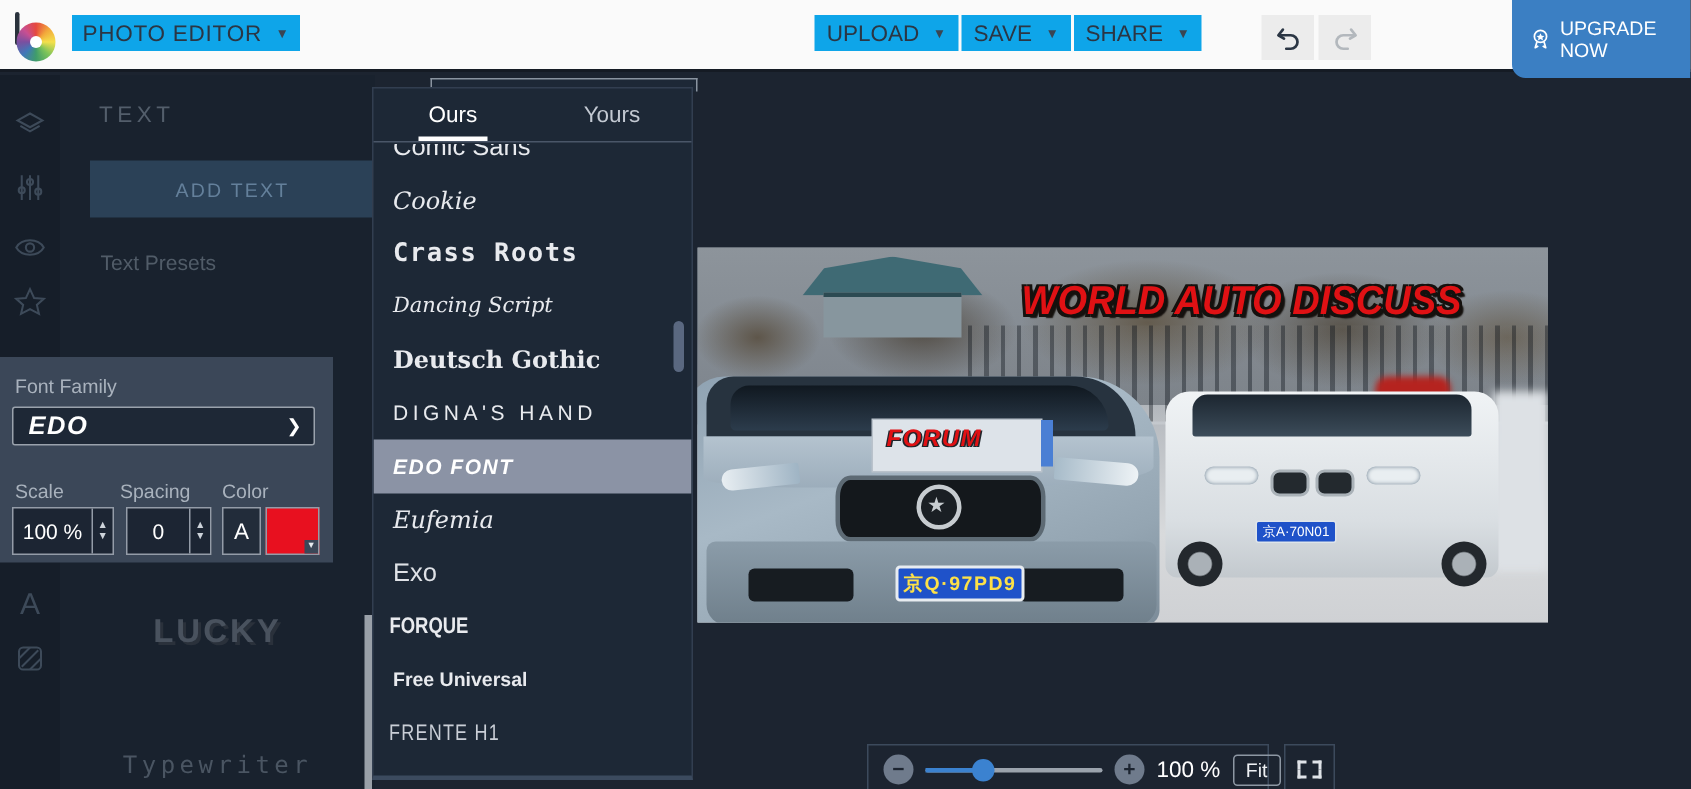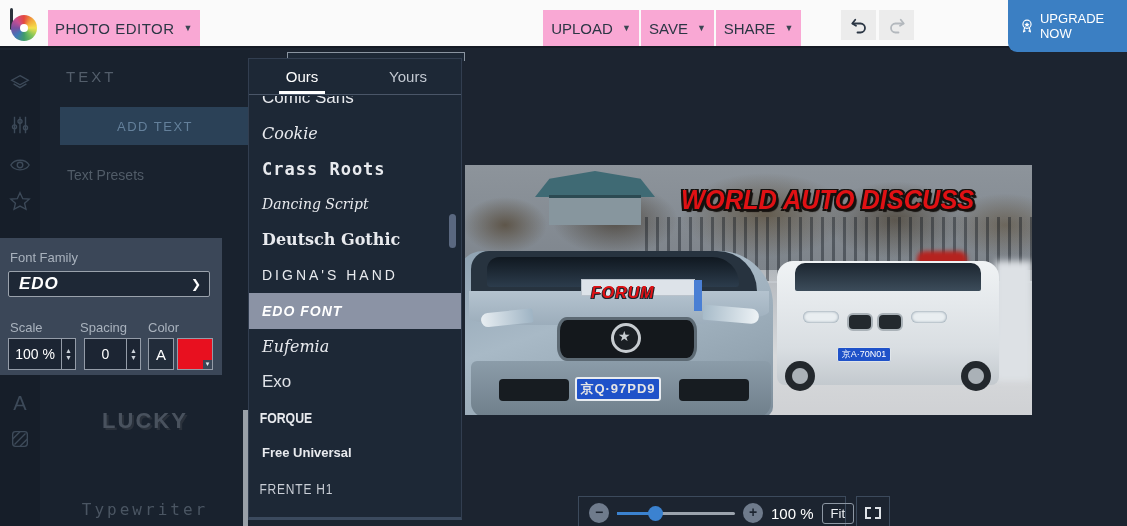--- a/index.html
+++ b/index.html
@@ -11,21 +11,21 @@
   .workspace { position:absolute; inset:0; background:#1c2430; }
 
   
   .header { position:absolute; top:0; left:0; width:1127px; height:48px;
     background:#fafafa; border-bottom:2px solid #151b24; z-index:40; }
   .logo { position:absolute; left:10px; top:8px; width:30px; height:34px; }
   .logo .stem { position:absolute; left:0; top:0; width:3px; height:22px; background:#2a323c; border-radius:2px; }
   .logo .wheel { position:absolute; left:1px; top:7px; width:26px; height:26px; border-radius:50%;
     background:conic-gradient(#e5483f,#f2a83b,#f4e04b,#7cc35a,#3f9c6b,#4178b8,#7a4fa0,#c84f92,#e5483f); }
   .logo .hole { position:absolute; left:10px; top:16px; width:8px; height:8px; border-radius:50%; background:#fff; }
-  .hbtn { position:absolute; top:10px; height:36px; background:#f9a8d4; color:#2b3644;
+  .hbtn { position:absolute; top:10px; height:24px; background:#0ea5e9; color:#2b3644;
     display:flex; align-items:center; justify-content:center; gap:9px; font-size:15px; cursor:pointer; }
   .hbtn .caret { font-size:9px; color:#3a4552; }
   .btn-app { left:48px; width:152px; letter-spacing:.5px; }
   .btn-upload { left:543px; width:96px; }
   .btn-save { left:641px; width:73px; }
   .btn-share { left:716px; width:85px; }
   .icon-btn { position:absolute; top:10px; width:35px; height:30px; background:#ececec;
     display:flex; align-items:center; justify-content:center; cursor:pointer; }
   .undo { left:841px; } .redo { left:879px; }
   .upgrade { position:absolute; top:0; left:1008px; width:119px; height:52px;
@@ -139,43 +139,43 @@
     background:linear-gradient(#b4c3cf, #9cadbb); border-radius:0 0 40% 20%; }
   .mb-light-l { left:16px; top:146px; width:52px; height:14px; background:linear-gradient(90deg,#e8eef2,#9fb4c4); border-radius:8px 2px 2px 8px; transform:rotate(-6deg); }
   .mb-light-r { left:238px; top:142px; width:56px; height:15px; background:linear-gradient(90deg,#a7bbc9,#eef3f6); border-radius:2px 8px 8px 2px; transform:rotate(5deg); }
   .mb-grille { left:92px; top:152px; width:140px; height:44px; background:#14181c; border-radius:10px/14px;
     border:3px solid #5d6a74; }
   .mb-star { left:146px; top:158px; width:30px; height:30px; border:3px solid #c7ccd0; border-radius:50%; background:#1a1f24; }
   .mb-star::after { content:"\2605"; position:absolute; left:4px; top:2px; color:#c7ccd0; font-size:14px; }
   .mb-bumper { left:6px; top:196px; width:300px; height:56px; background:linear-gradient(#8b9ca9,#6f7f8b); border-radius:6px 6px 14px 14px; }
   .mb-intake { left:34px; top:214px; width:70px; height:22px; background:#171c21; border-radius:4px; }
   .mb-intake2 { left:214px; top:214px; width:70px; height:22px; background:#171c21; border-radius:4px; }
-  .plate1 { left:110px; top:212px; width:86px; height:24px; background:#1f52c9; border:2px solid #e8ecf0;
-    border-radius:3px; color:#e5e5e5; font-size:13px; font-weight:bold; display:flex; align-items:center;
+  .plate1 { left:132px; top:212px; width:86px; height:24px; background:#1f52c9; border:2px solid #e8ecf0;
+    border-radius:3px; color:#fde047; font-size:13px; font-weight:bold; display:flex; align-items:center;
     justify-content:center; letter-spacing:1px; }
 
   
   .bmw-body { left:312px; top:96px; width:222px; height:124px; background:linear-gradient(#f0f3f5, #d9dee2 70%, #c3c9ce); border-radius:16px 16px 8px 8px; }
   .bmw-glass { left:330px; top:98px; width:186px; height:28px; background:linear-gradient(#1c2630,#3c4c5a); border-radius:10px 10px 2px 2px; }
   .bmw-kidney-l { left:382px; top:148px; width:26px; height:18px; background:#23292e; border-radius:6px; border:2px solid #aab2b8; }
   .bmw-kidney-r { left:412px; top:148px; width:26px; height:18px; background:#23292e; border-radius:6px; border:2px solid #aab2b8; }
   .bmw-light-l { left:338px; top:146px; width:36px; height:12px; background:#e9eef1; border-radius:6px; box-shadow:inset 0 0 3px #6f8292; }
   .bmw-light-r { left:446px; top:146px; width:36px; height:12px; background:#e9eef1; border-radius:6px; box-shadow:inset 0 0 3px #6f8292; }
   .plate2 { left:372px; top:182px; width:54px; height:15px; background:#1f52c9; border:1px solid #dfe5ea;
     border-radius:2px; color:#fff; font-size:9px; font-weight:normal; display:flex; align-items:center; justify-content:center; }
   .bmw-wheel-l { left:320px; top:196px; width:30px; height:30px; background:radial-gradient(#aab1b7 35%, #23282d 40%); border-radius:50%; }
   .bmw-wheel-r { left:496px; top:196px; width:30px; height:30px; background:radial-gradient(#aab1b7 35%, #23282d 40%); border-radius:50%; }
   .red-car { left:452px; top:86px; width:50px; height:26px; background:#b5231f; border-radius:8px; filter:blur(2px); }
   .white-blur { left:530px; top:96px; width:37px; height:120px; background:#dde1e5; filter:blur(3px); }
 
   .canvas-title { position:absolute; left:216px; top:20px; width:330px; color:#e01114;
     font-size:27px; font-weight:bold; font-style:italic; letter-spacing:0;
     text-shadow:-2px -1px 0 #15110e, 2px -1px 0 #15110e, -2px 2px 0 #15110e, 2px 2px 0 #15110e, 3px 3px 1px #15110e;
     white-space:nowrap; transform:scaleX(.94); transform-origin:left; cursor:move; }
-  .forum-box { position:absolute; left:117px; top:115px; width:112px; height:15px; background:#dde3e9;
+  .forum-box { position:absolute; left:117px; top:115px; width:112px; height:34px; background:#dde3e9;
     box-shadow:0 0 0 1px #b9c2cb; cursor:move; }
   .forum-text { position:absolute; left:9px; top:4px; color:#e01114; font-size:16px; font-weight:bold;
     font-style:italic; letter-spacing:1px; text-shadow:1px 1px 0 #20262c, -1px 1px 0 #20262c; }
   .forum-handle { position:absolute; right:-8px; top:0; width:8px; height:31px; background:#4a7fd4; }
 
   
   .zoombar { position:absolute; left:578px; top:496px; width:268px; height:34px;
     border:1px solid #3c4a5c; display:flex; align-items:center; gap:8px; padding:0 10px; z-index:8; }
   .zbtn { width:20px; height:20px; border-radius:50%; background:#6f7b8c; color:#1c2430;
     font-size:14px; line-height:18px; text-align:center; font-weight:bold; cursor:pointer; flex:none; }

